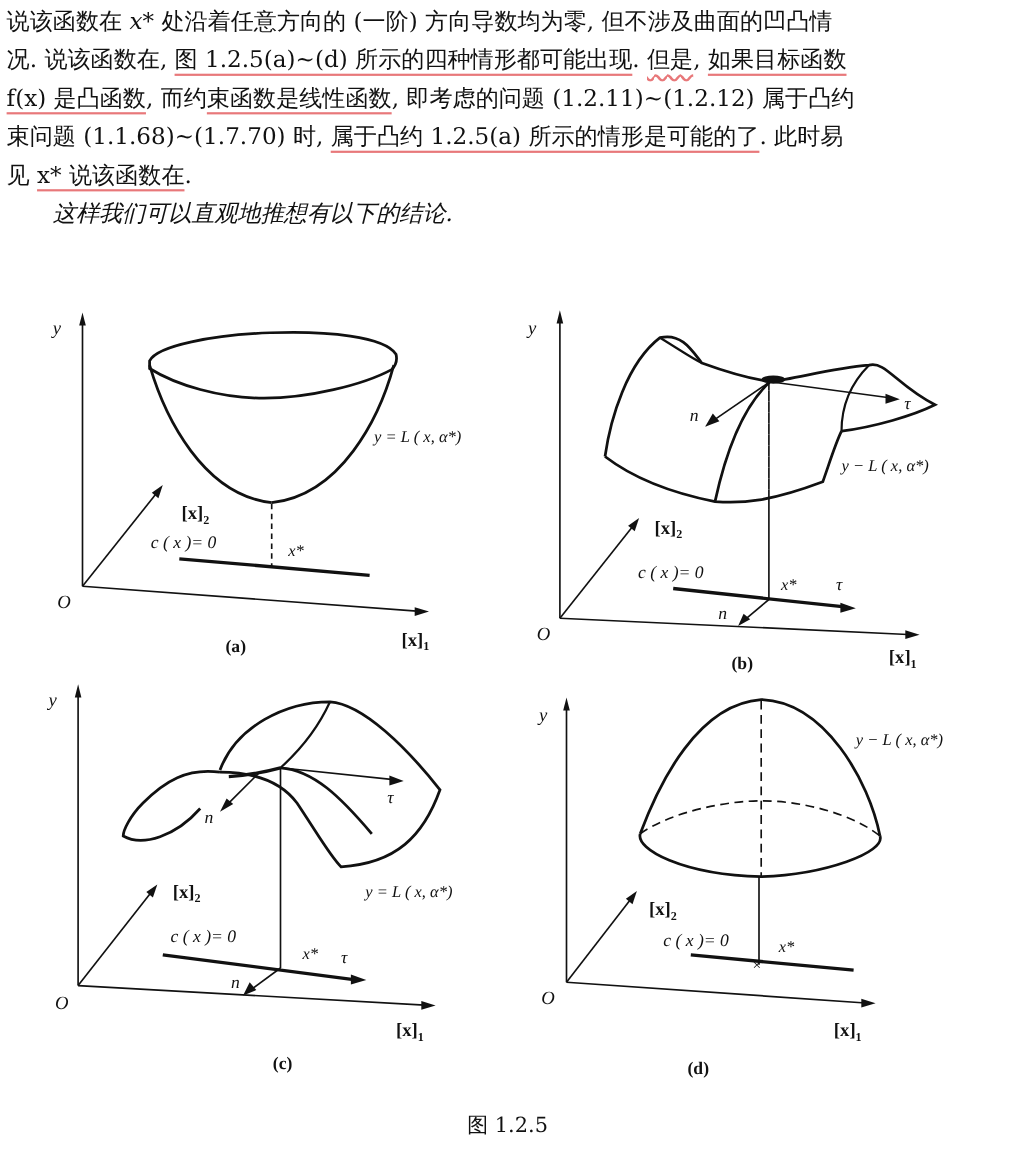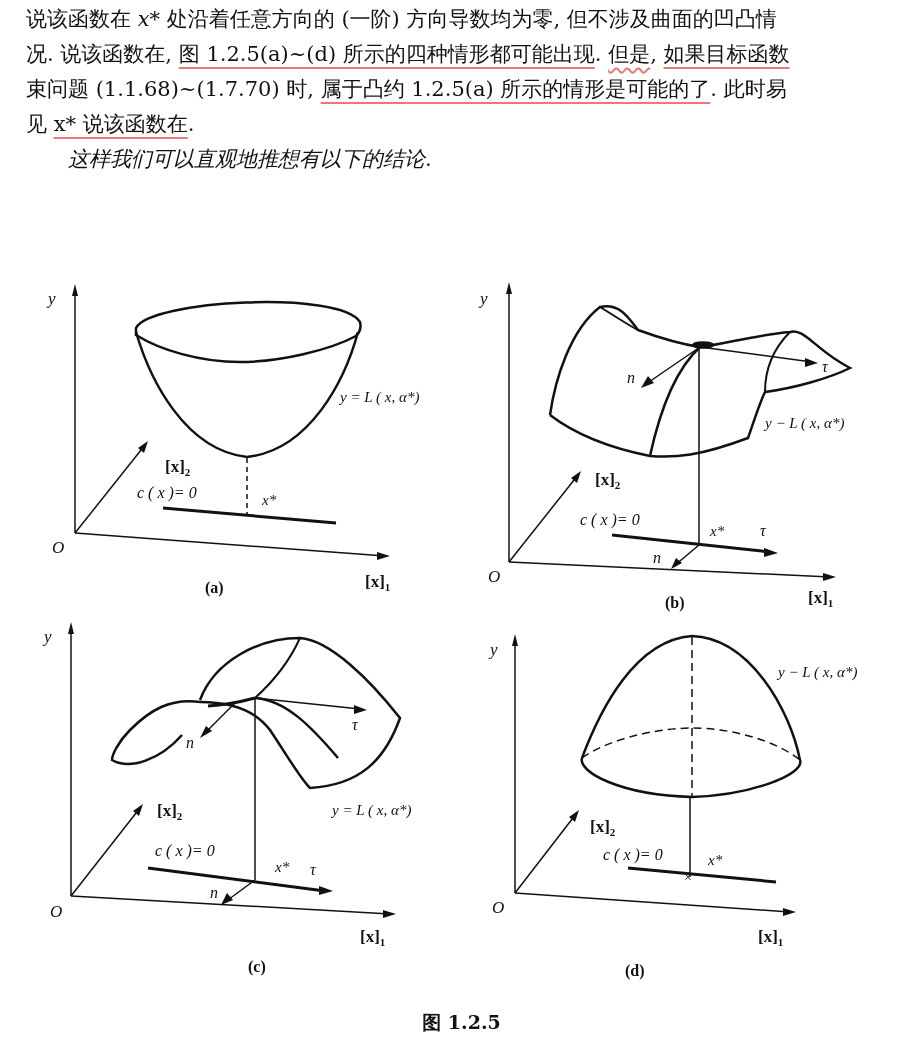--- a/index.html
+++ b/index.html
@@ -1,37 +1,40 @@
 <!DOCTYPE html>
 <html><head>
 <meta charset="utf-8">
 <style>
   html, body { margin: 0; padding: 0; background: #ffffff; }
   body { width: 923px; height: 1059px; position: relative; overflow: hidden;
          font-family: "DejaVu Serif", "Liberation Serif", serif; color: #111; }
   .para { position: absolute; left: 6px; width: 912px; font-size: 21px; line-height: 35px; margin: 0; }
-  .line { display: block; white-space: nowrap; height: 35px; position: relative; margin-left: 20px; }
+  .line { display: block; white-space: nowrap; height: 35px; position: relative; }
   .u { text-decoration: underline; text-decoration-color: #e8787a; text-decoration-thickness: 2px; text-underline-offset: 6px; }
   .wavy { text-decoration: underline wavy #e8787a; text-underline-offset: 6px; }
   .it { font-style: italic; }
   .indent { padding-left: 42px; font-style: italic; }
   .figure { position: absolute; }
   .figure svg { display: block; }
   .figure text { font-family: "Liberation Serif", "DejaVu Serif", serif; fill: #111; }
-  .caption { position: absolute; left: 0; width: 923px; top: 1010px; text-align: center; font-size: 19px; font-weight: bold; }
+  .caption { position: absolute; left: 0; width: 923px; top: 1010px; text-align: center; font-size: 19px; font-weight: normal; }
 </style>
 </head>
 <body>
 
 <div class="para" style="top: 2px;">
   <span class="line">
     <span>说该函数在 </span><span class="it">x*</span><span> 处沿着任意方向的 (一阶) 方向导数均为零, 但不涉及曲面的凹凸情</span>
   </span>
   <span class="line">
     <span>况. 说该函数在, </span><span class="u">图 1.2.5(a)~(d) 所示的四种情形都可能出现</span><span>. </span><span class="wavy">但是</span><span>, </span><span class="u">如果目标函数</span>
+  </span>
+  <span class="line">
+    <span class="u">f(x) 是凸函数</span><span>, 而约</span><span class="u">束函数是线性函数</span><span>, 即考虑的问题 (1.2.11)~(1.2.12) 属于凸约</span>
   </span>
   <span class="line">
     <span>束问题 (1.1.68)~(1.7.70) 时, </span><span class="u">属于凸约 1.2.5(a) 所示的情形是可能的了</span><span>. 此时易</span>
   </span>
   <span class="line">
     <span>见 </span><span class="u">x* 说该函数在</span><span>.</span>
   </span>
   <span class="line indent">这样我们可以直观地推想有以下的结论.</span>
 </div>
 

